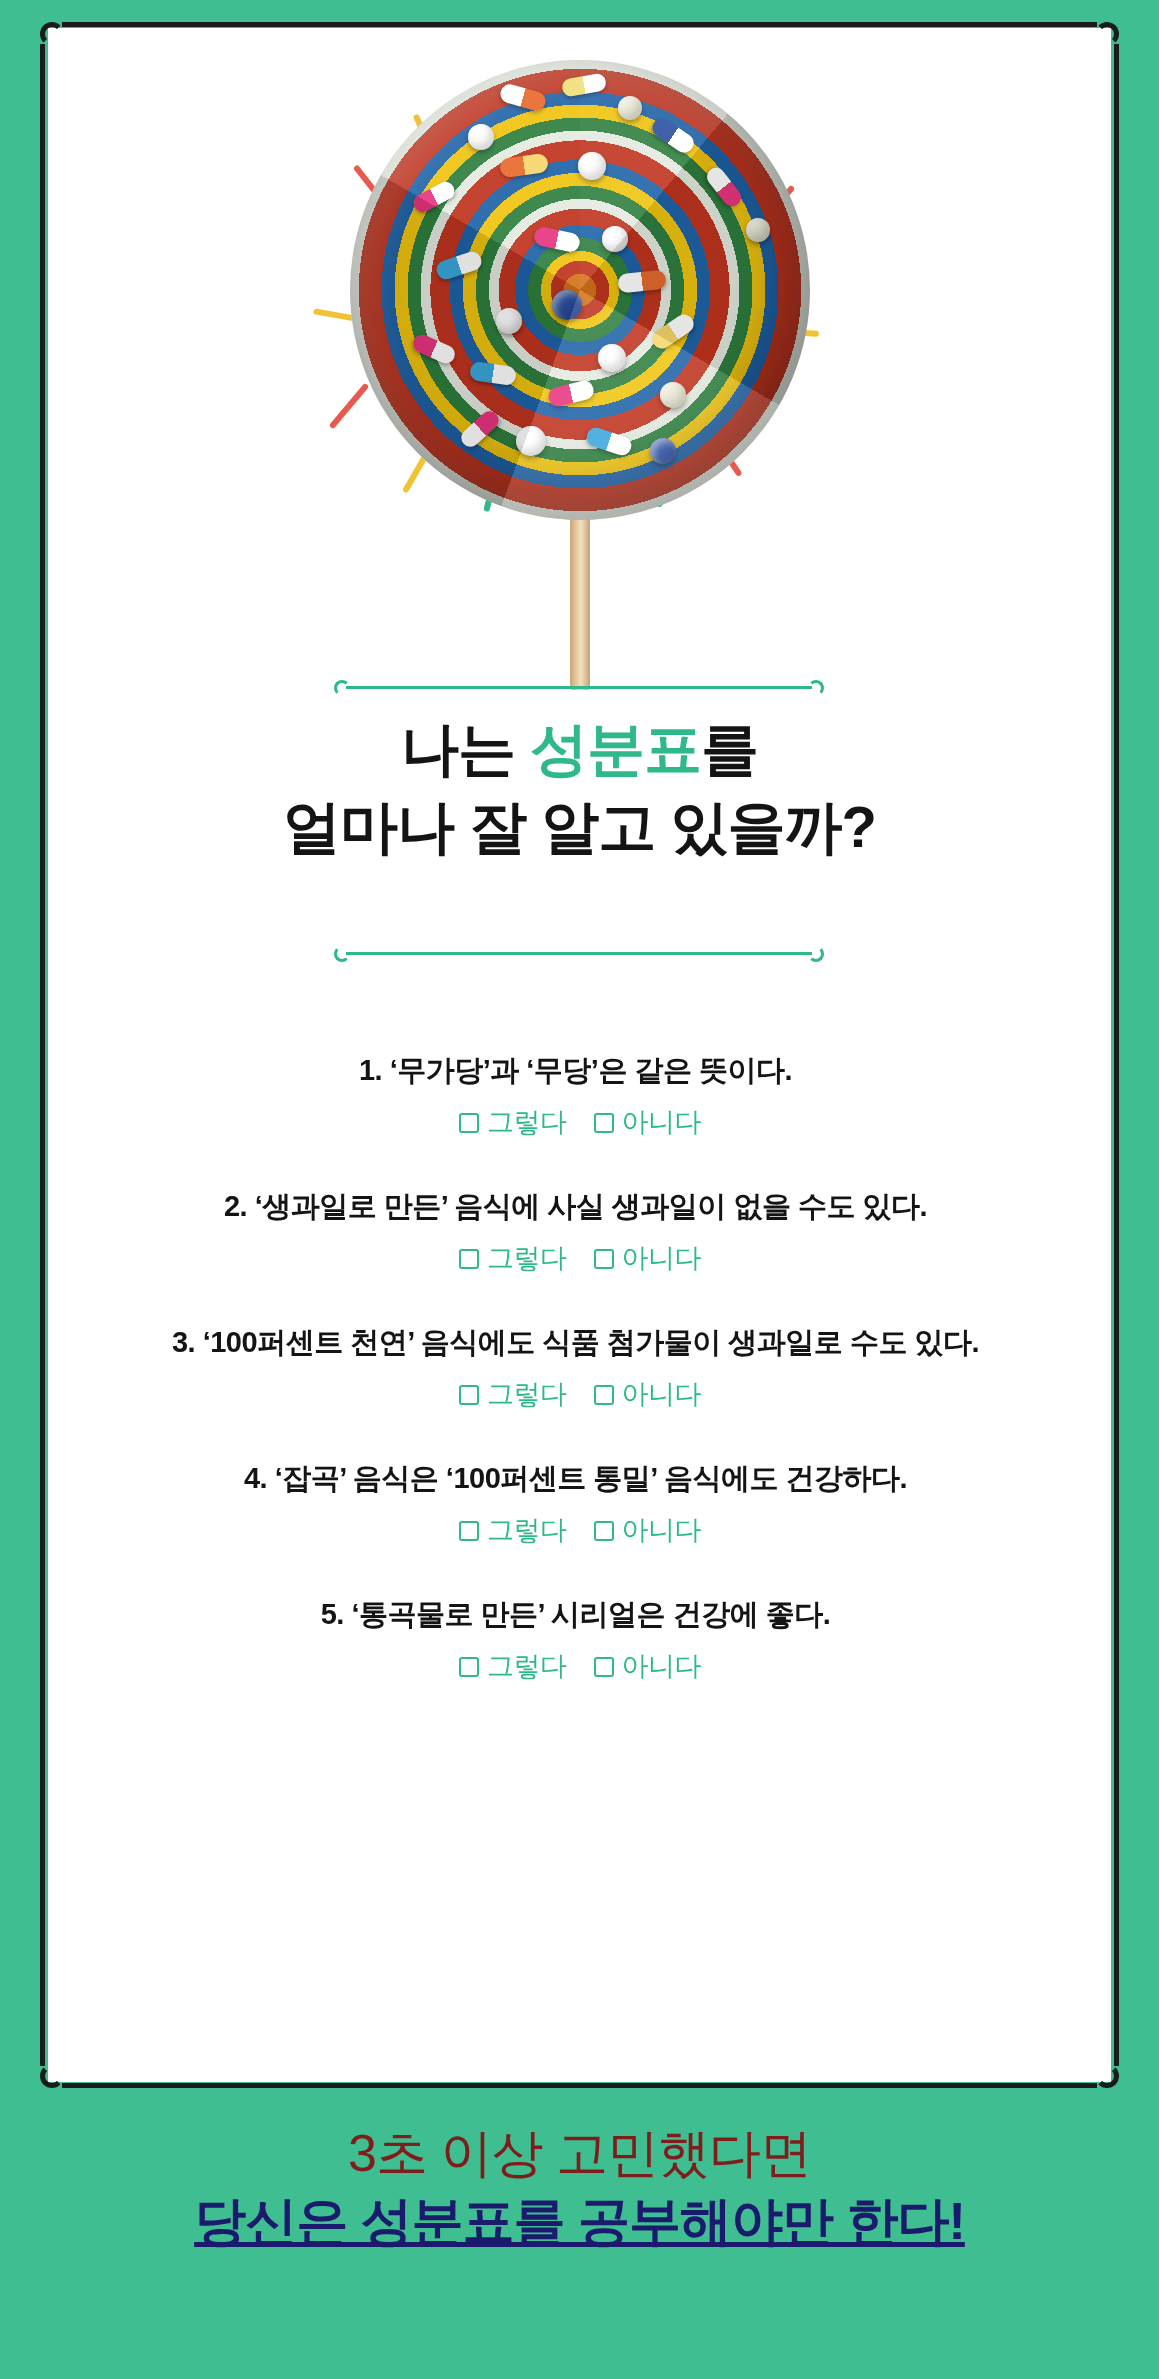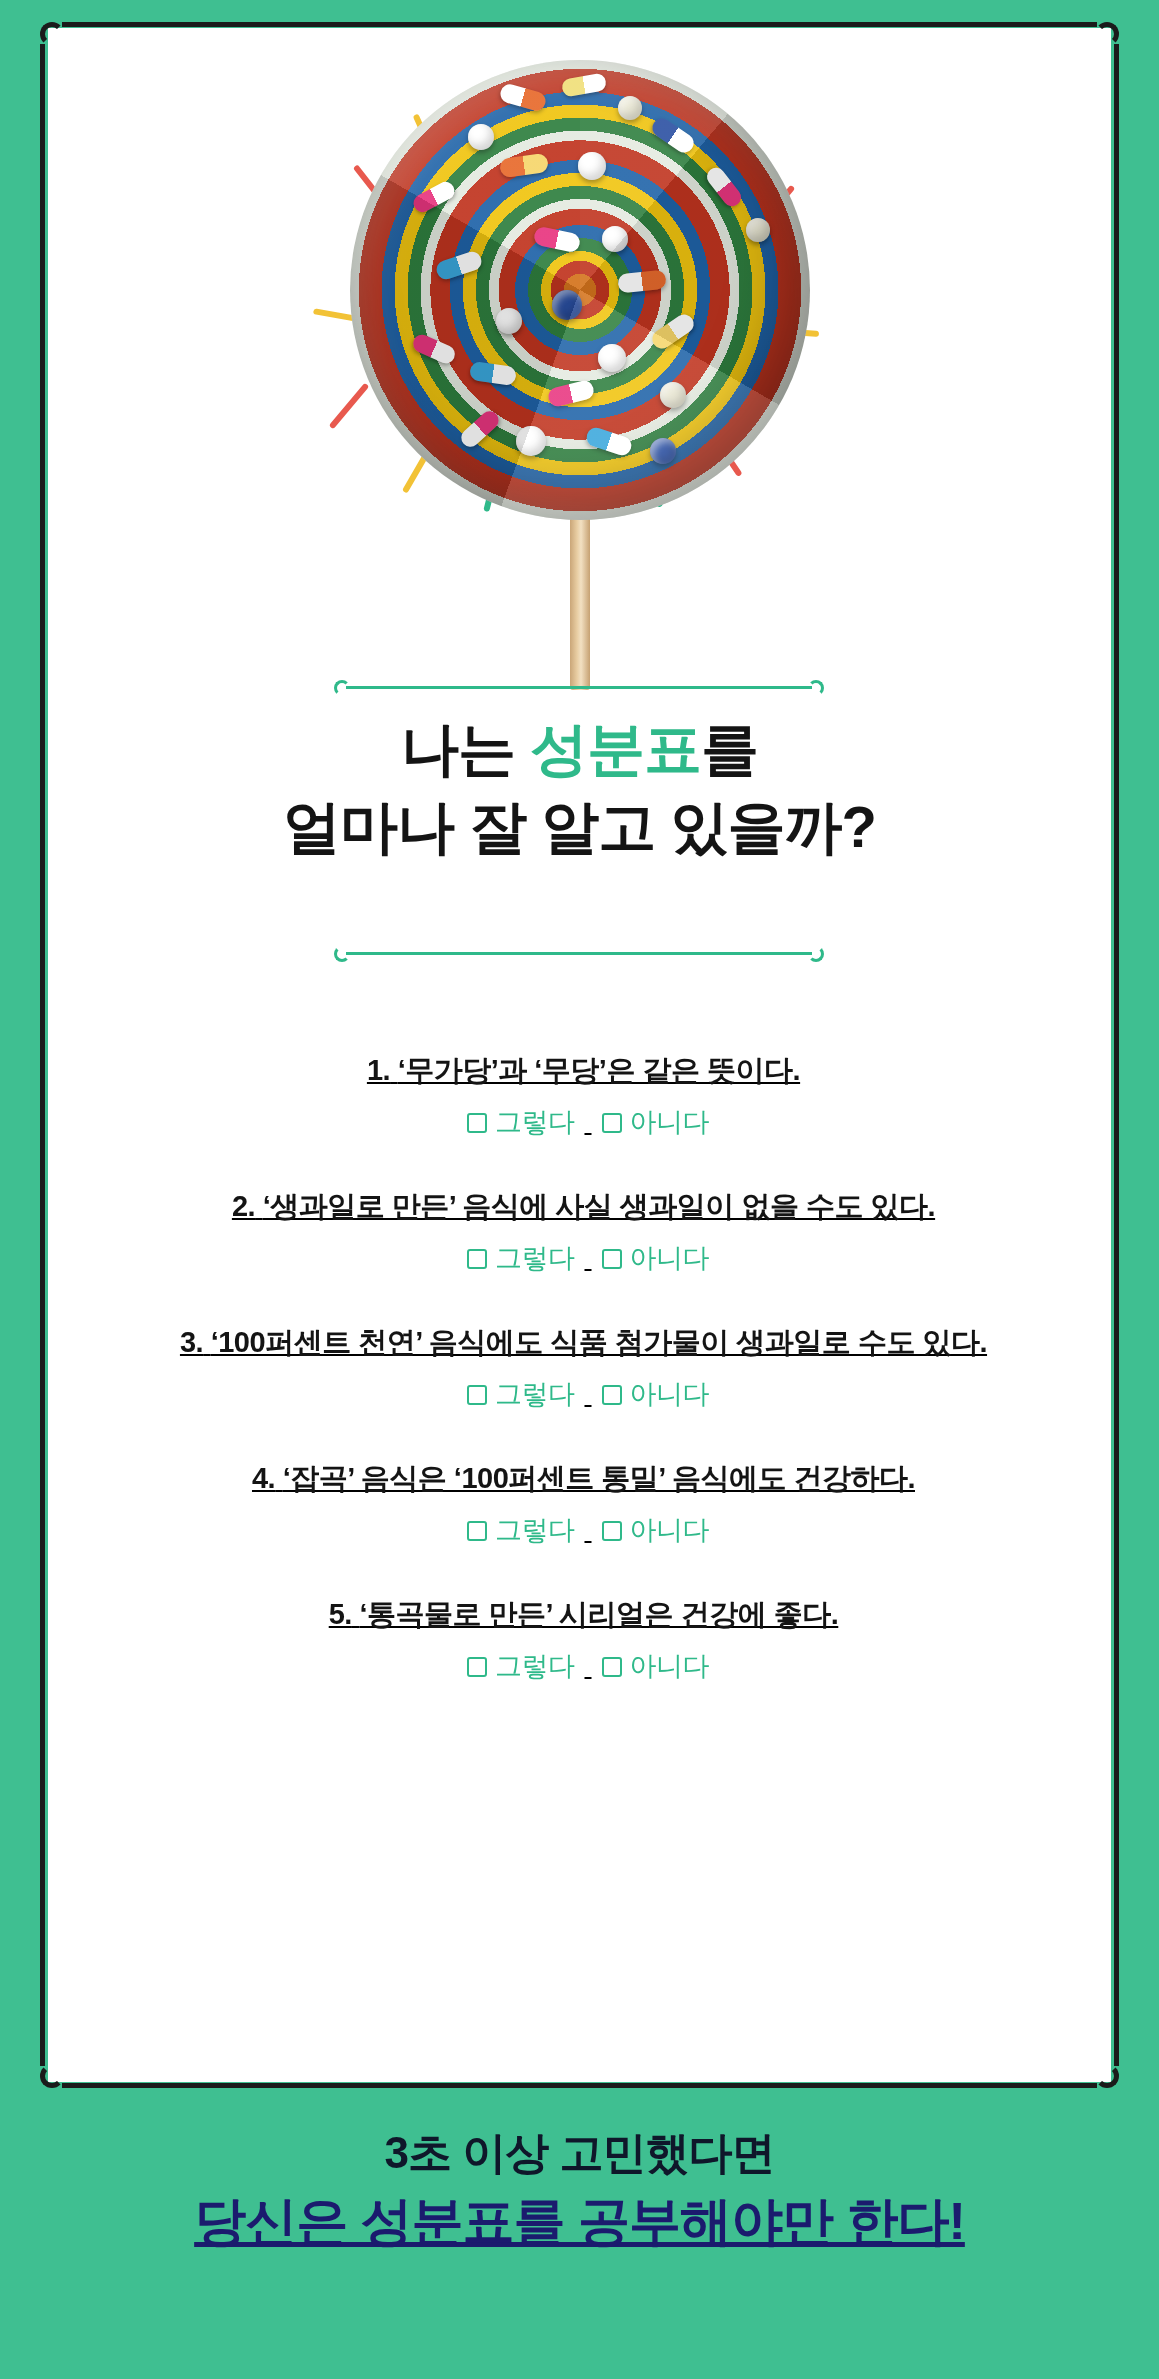--- a/index.html
+++ b/index.html
@@ -248,23 +248,23 @@
 
   
   .footer {
     position: absolute;
     left: 0;
     top: 2120px;
     width: 1159px;
     text-align: center;
   }
   .footer .l1 {
-    font-size: 44px;
-    font-weight: bold;
-    color: #0f172a;
+    font-size: 52px;
+    font-weight: normal;
+    color: #7f1d1d;
     letter-spacing: -1px;
     line-height: 66px;
   }
   .footer .l2 {
     font-size: 52px;
     font-weight: bold;
     color: #1b1b6e;
     letter-spacing: -1px;
     line-height: 70px;
     text-decoration: underline;
@@ -350,21 +350,21 @@
     </div>
     <div>얼마나 잘 알고 있을까?</div>
   </div>
 
   <div class="divider flip" id="divider-bottom" style="left:calc(48px + 531px);">
     <div class="hook l"></div>
     <div class="line"></div>
     <div class="hook r"></div>
   </div>
 
-  <div class="quiz" style="left:52px;text-decoration:underline;">
+  <div class="quiz" style="left:44px;">
 
     <div class="q-item">
       <div class="q-text">
         <span>1.</span>
         <span>‘무가당’과 ‘무당’은 같은 뜻이다.</span>
       </div>
       <div class="q-options">
         <span class="opt"><span class="box"></span><span class="opt-label">그렇다</span></span>
         <span class="opt"><span class="box"></span><span class="opt-label">아니다</span></span>
       </div>

